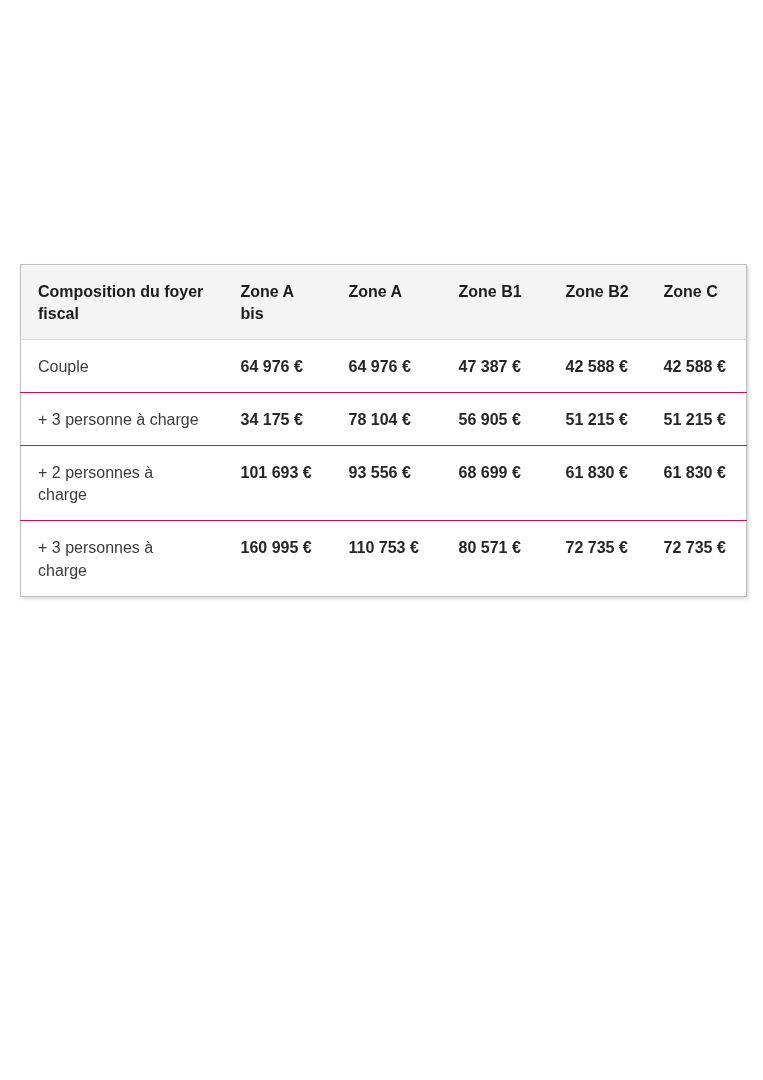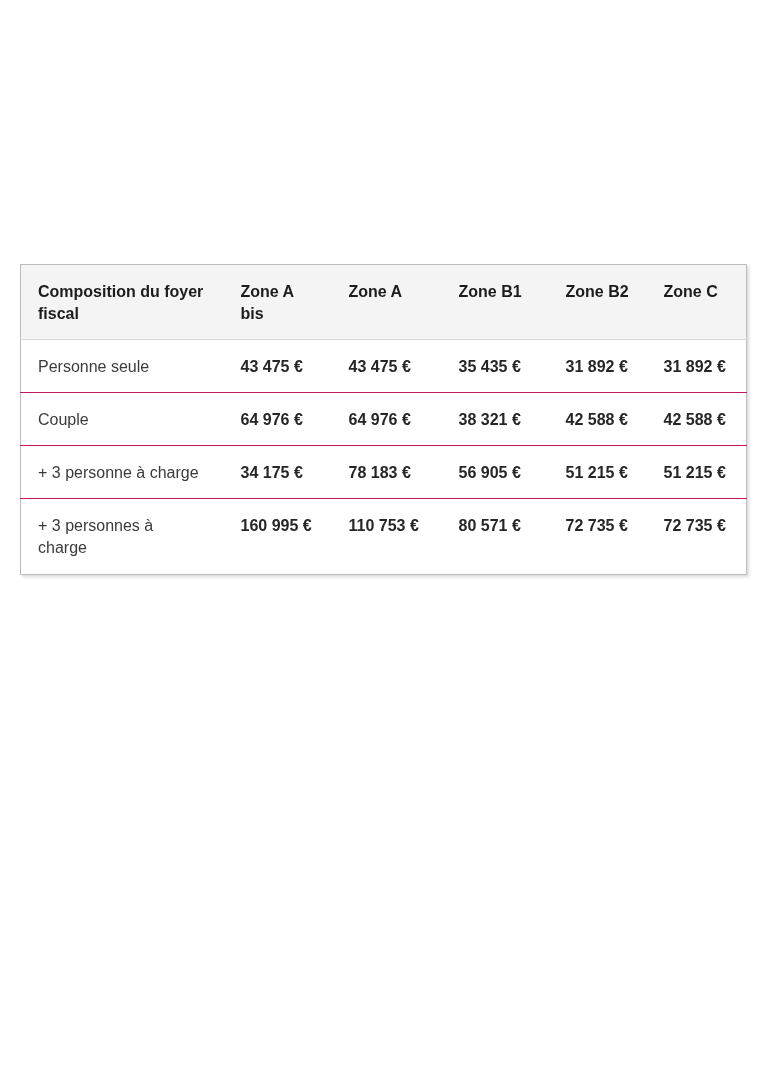--- a/index.html
+++ b/index.html
@@ -75,42 +75,43 @@
         <th>Zone A
 bis</th>
         <th>Zone A</th>
         <th>Zone B1</th>
         <th>Zone B2</th>
         <th>Zone C</th>
       </tr>
     </thead>
     <tbody>
       <tr>
-        <td class="row-label">Personne seule</td>
-        <td class="value">43 475 €</td>
-        <td class="value">43 475 €</td>
-        <td class="value">35 435 €</td>
-        <td class="value">31 892 €</td>
-        <td class="value">31 892 €</td>
-      </tr>
-      <tr>
         <td class="row-label">Couple</td>
         <td class="value">64 976 €</td>
         <td class="value">64 976 €</td>
-        <td class="value">38 321 €</td>
+        <td class="value">47 387 €</td>
         <td class="value">42 588 €</td>
         <td class="value">42 588 €</td>
       </tr>
       <tr>
         <td class="row-label">+ 3 personne à charge</td>
         <td class="value">34 175 €</td>
-        <td class="value">78 183 €</td>
+        <td class="value">78 104 €</td>
         <td class="value">56 905 €</td>
         <td class="value">51 215 €</td>
         <td class="value">51 215 €</td>
+      </tr>
+      <tr>
+        <td class="row-label">+ 2 personnes à
+charge</td>
+        <td class="value">101 693 €</td>
+        <td class="value">93 556 €</td>
+        <td class="value">68 699 €</td>
+        <td class="value">61 830 €</td>
+        <td class="value">61 830 €</td>
       </tr>
       <tr>
         <td class="row-label">+ 3 personnes à
 charge</td>
         <td class="value">160 995 €</td>
         <td class="value">110 753 €</td>
         <td class="value">80 571 €</td>
         <td class="value">72 735 €</td>
         <td class="value">72 735 €</td>
       </tr>

